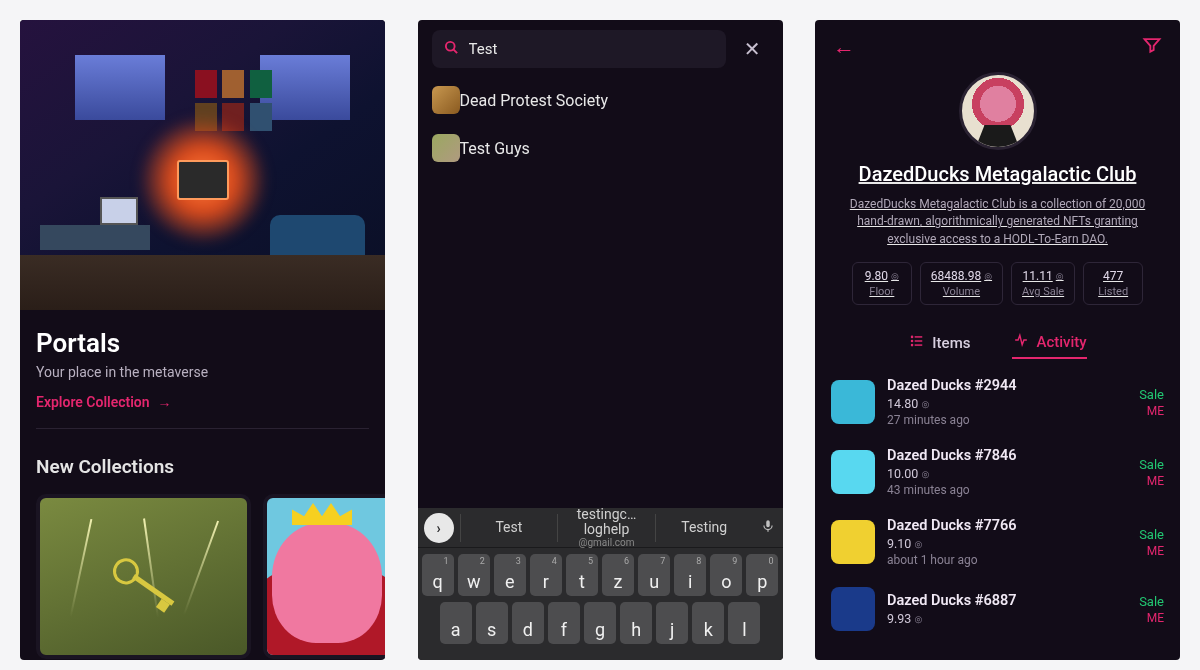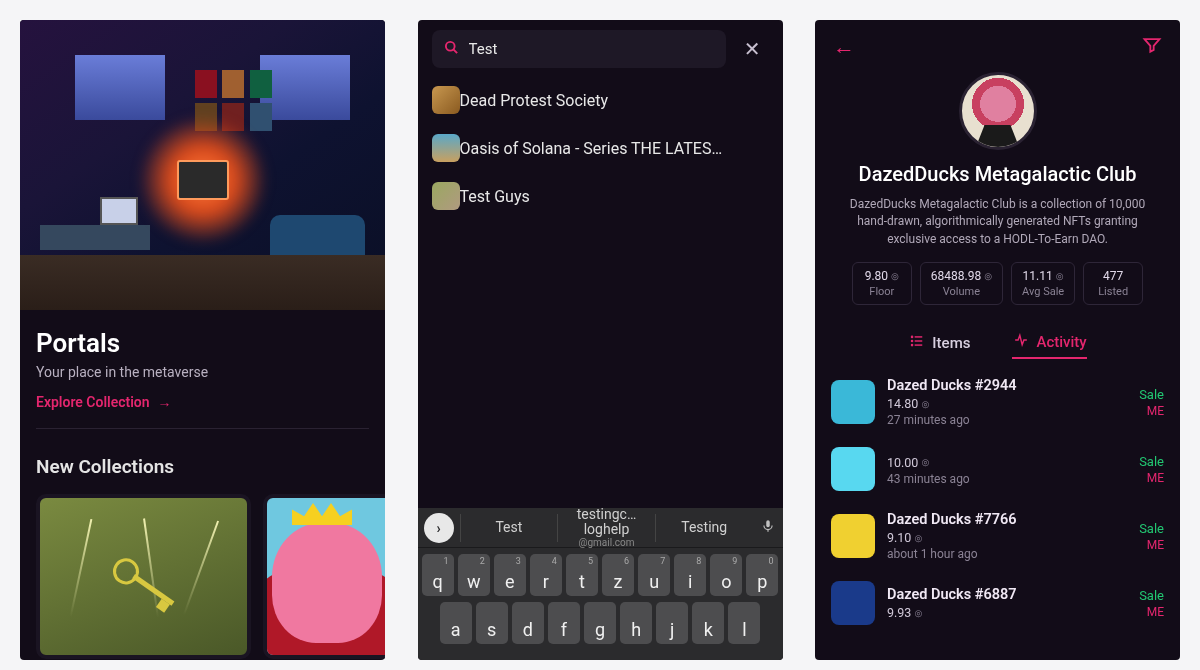--- a/index.html
+++ b/index.html
@@ -60,21 +60,21 @@
   .kb-rows { padding:6px 4px 10px 4px; }
   .kb-row { display:flex; justify-content:center; gap:4px; margin-bottom:6px; }
   .kb-row.r2 { padding:0 18px; }
   .key-btn { flex:1; height:42px; background:#4d4d4f; color:#f0f0f0; border-radius:5px; display:flex; align-items:flex-end; justify-content:center; font-size:18px; padding-bottom:4px; position:relative; }
   .key-btn .num { position:absolute; top:2px; right:5px; font-size:9px; color:#aaa; }
 
   
   .topbar3 { display:flex; align-items:center; justify-content:space-between; padding:14px 18px 8px 18px; }
   .topbar3 .back { color:#e4266e; font-size:22px; font-weight:700; }
   .topbar3 .filter { color:#e4266e; font-size:18px; }
-  .profile { display:flex; flex-direction:column; align-items:center; padding:4px 20px 10px 20px; text-align:center; }
+  .profile { display:flex; flex-direction:column; align-items:center; padding:4px 20px 10px 20px; text-align:center;text-decoration:underline; }
   .avatar { width:78px; height:78px; border-radius:50%; background:radial-gradient(circle at 50% 40%,#e080a0 0 18px,#c84060 18px 26px,#e8e0d0 26px); border:3px solid #2a2232; position:relative; overflow:hidden; }
   .avatar::after{content:"";position:absolute;bottom:0;left:20%;right:20%;height:22px;background:#1a1a1a;clip-path:polygon(0 100%,20% 0,80% 0,100% 100%);}
   .coll-title { font-size:20px; font-weight:500; color:#fff; margin-top:12px; }
   .coll-desc { font-size:12px; color:#b0a8b8; margin-top:10px; line-height:1.45; }
   .stats { display:flex; gap:8px; margin-top:14px; }
   .stat { border:1px solid #2e2638; border-radius:6px; padding:6px 10px; min-width:60px; }
   .stat .v { font-size:12px; color:#e0d8e8; display:flex; align-items:center; justify-content:center; gap:3px;}
   .stat .v .sol{font-size:9px;color:#8a8294;}
   .stat .l { font-size:11px; color:#8a8294; margin-top:2px; }
   .tabs3 { display:flex; justify-content:center; gap:42px; margin-top:18px; padding-bottom:8px; }
@@ -154,24 +154,20 @@
       <input value="Test" style="">
     </div>
     <div class="search-close">✕</div>
   </div>
   <div class="results" id="results">
       <div class="result">
         <div class="r-icon" style="background:linear-gradient(135deg,#c89850,#8a5a20);"></div>
         <div class="r-label">Dead Protest Society</div>
       </div>
       <div class="result">
-        <div class="r-icon" style="background:linear-gradient(180deg,#5aa8c8,#c8a060);"></div>
-        <div class="r-label">Oasis of Solana - Series THE LATES…</div>
-      </div>
-      <div class="result">
         <div class="r-icon" style="background:linear-gradient(135deg,#9aa860,#b09a80);"></div>
         <div class="r-label">Test Guys</div>
       </div>
     </div>
 
   <div class="kb">
     <div class="kb-sugg">
       <div class="chev">›</div>
       <div class="sug">Test</div>
       <div class="sug">
@@ -220,21 +216,21 @@
     <div class="back">←</div>
     <div class="filter">
       <svg width="20" height="20" viewBox="0 0 24 24" fill="none" stroke="currentColor" stroke-width="2.2">
           <path d="M3 5h18l-7 8v5l-4 2v-7z"></path>
         </svg>
     </div>
   </div>
   <div class="profile">
     <div class="avatar"></div>
     <div class="coll-title">DazedDucks Metagalactic Club</div>
-    <div class="coll-desc">DazedDucks Metagalactic Club is a collection of 10,000 hand-drawn, algorithmically generated NFTs granting exclusive access to a HODL-To-Earn DAO.</div>
+    <div class="coll-desc">DazedDucks Metagalactic Club is a collection of 20,000 hand-drawn, algorithmically generated NFTs granting exclusive access to a HODL-To-Earn DAO.</div>
     <div class="stats" id="stats">
         <div class="stat">
           <div class="v">
             <span>9.80</span>
             <span class="sol">◎</span>
           </div>
           <div class="l">Floor</div>
         </div>
         <div class="stat">
           <div class="v">
@@ -293,20 +289,21 @@
           <div class="act-time">27 minutes ago</div>
         </div>
         <div class="act-right">
           <div class="act-type">Sale</div>
           <div class="act-src">ME</div>
         </div>
       </div>
       <div class="act-row">
         <div class="act-thumb" style="background:#58d8f0;"></div>
         <div class="act-info">
+          <div class="act-title">Dazed Ducks #7846</div>
           <div class="act-price">
             <span>10.00</span>
             <span class="sol">◎</span>
           </div>
           <div class="act-time">43 minutes ago</div>
         </div>
         <div class="act-right">
           <div class="act-type">Sale</div>
           <div class="act-src">ME</div>
         </div>

